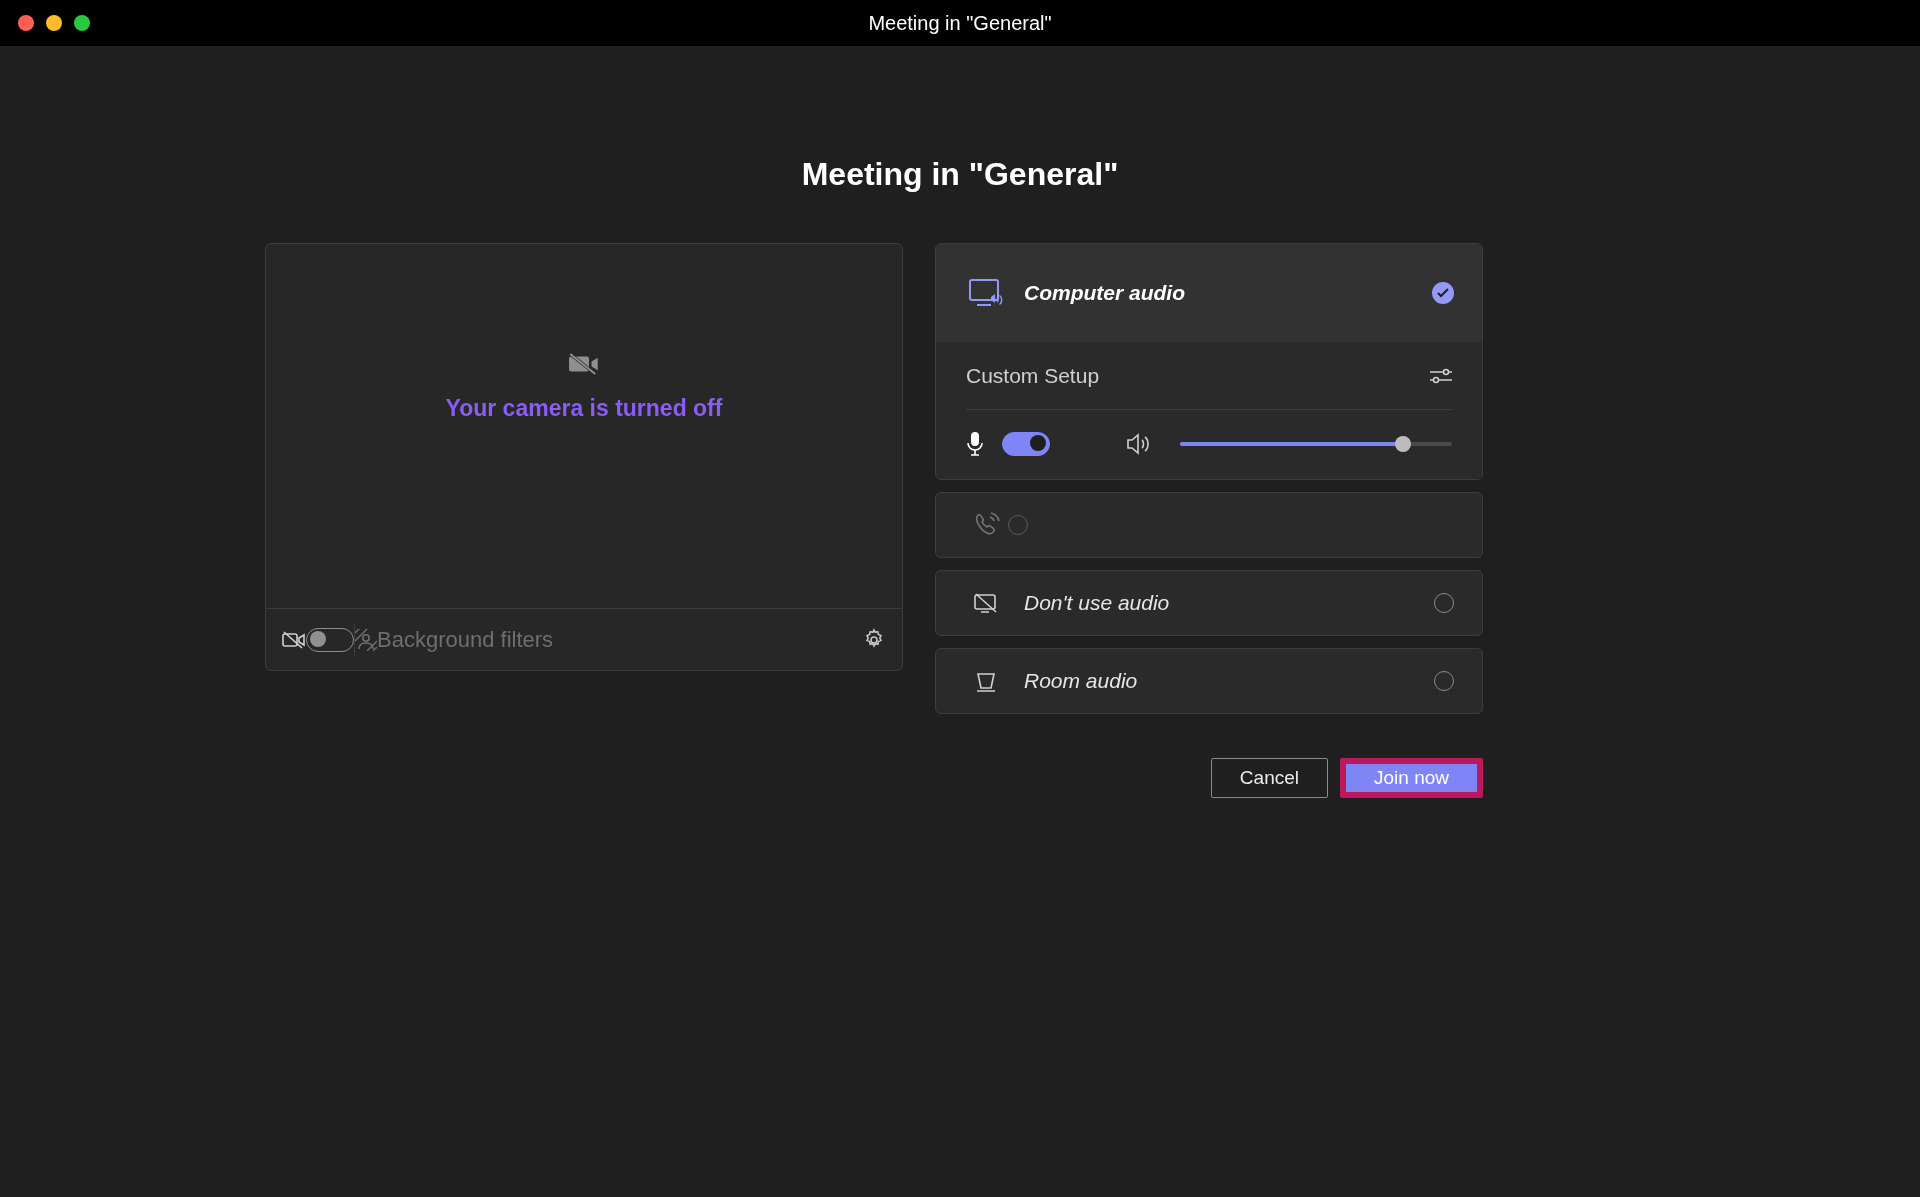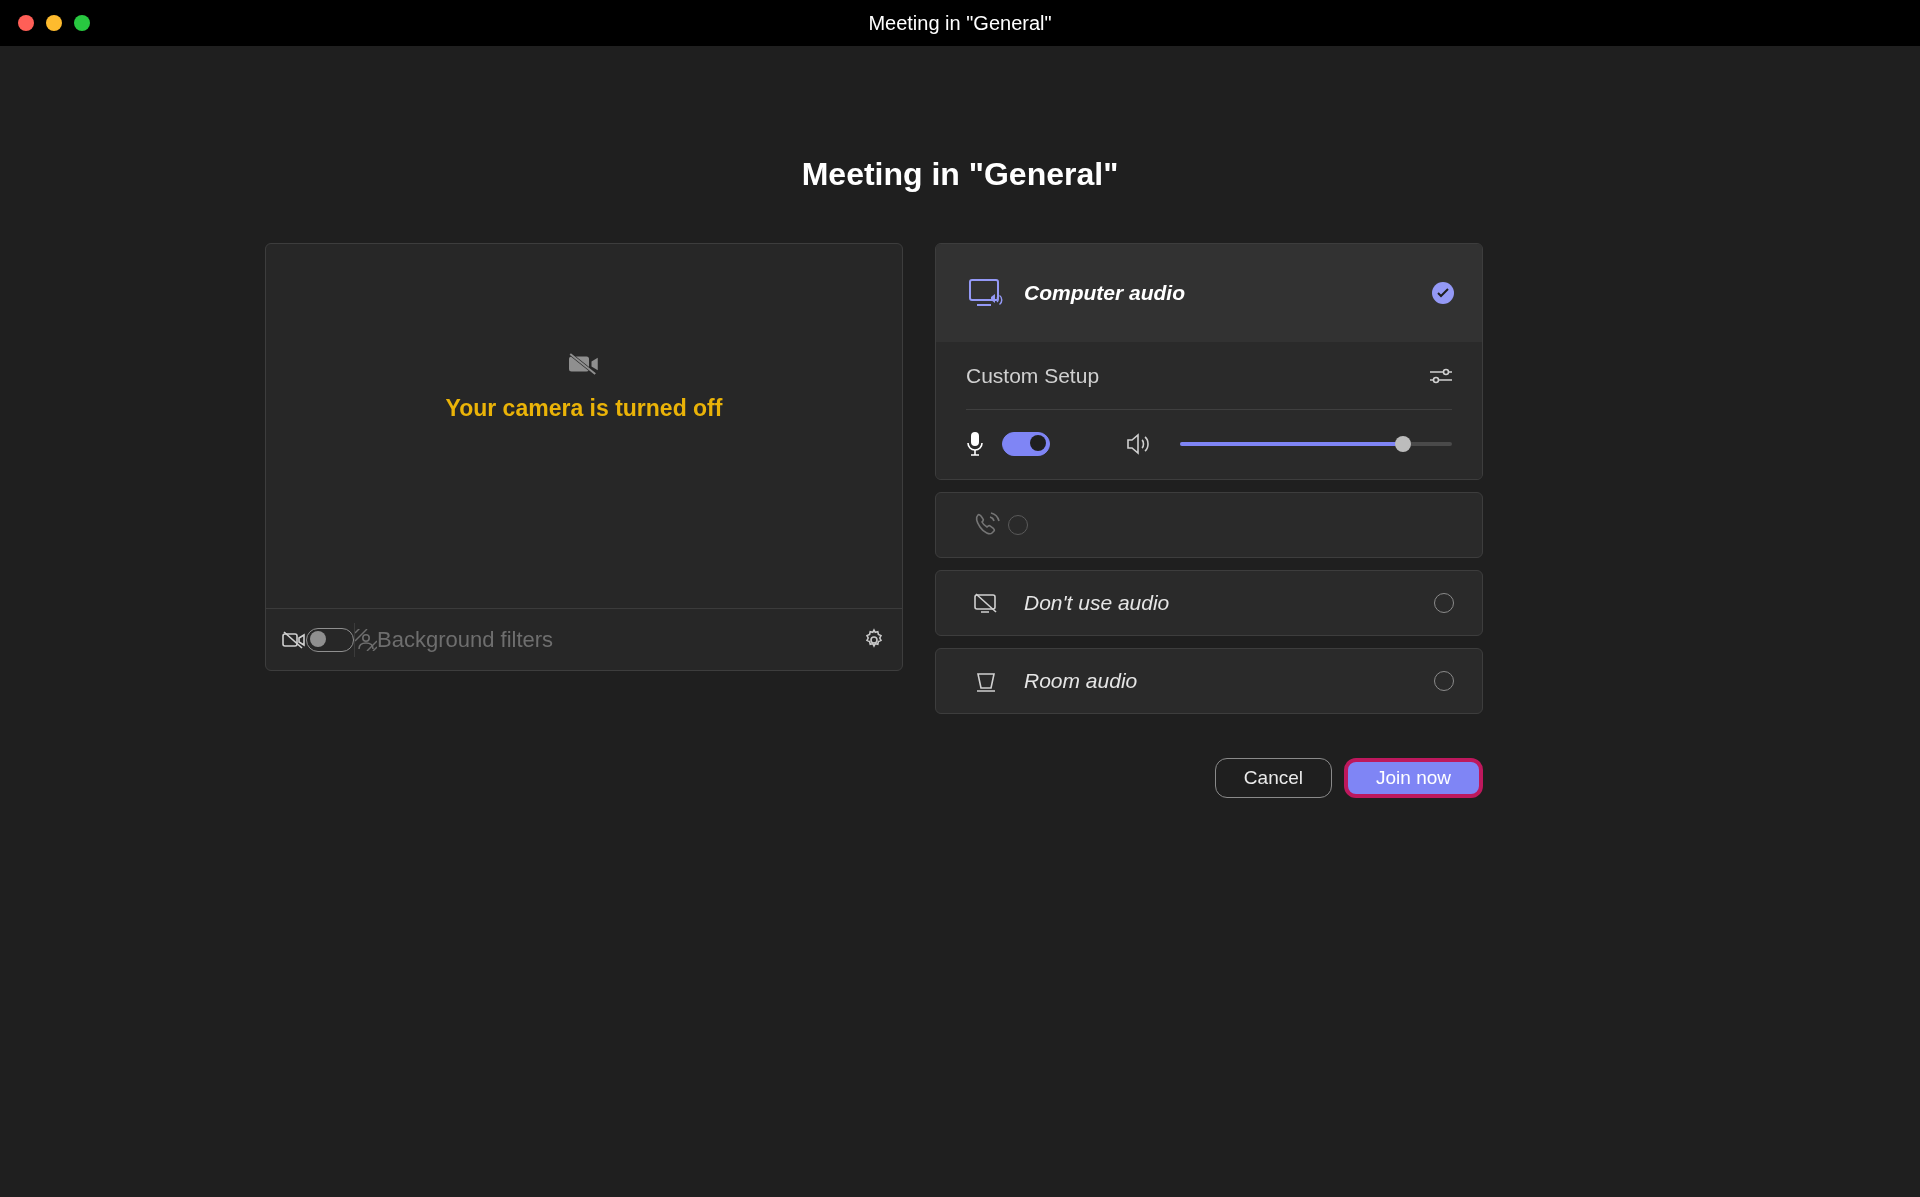--- a/index.html
+++ b/index.html
@@ -81,21 +81,21 @@
     display: flex;
     flex-direction: column;
     align-items: center;
     justify-content: center;
     gap: 18px;
     padding-bottom: 80px;
   }
   .video-preview .camoff-text {
     font-size: 23px;
     font-weight: 600;
-    color: #eab308;
+    color: #8b5cf6;
   }
   .video-controls {
     height: 62px;
     border-top: 1px solid #3b3b3b;
     display: flex;
     align-items: center;
     padding: 0 16px;
     gap: 0;
   }
   .sep {
@@ -185,29 +185,29 @@
   
   .footer {
     display: flex;
     justify-content: flex-end;
     gap: 12px;
     margin-top: 32px;
   }
   .btn {
     height: 40px;
     padding: 0 28px;
-    border-radius: 12px;
+    border-radius: 2px;
     font-size: 19px;
     display: flex;
     align-items: center;
     justify-content: center;
     cursor: pointer;
   }
   .btn-secondary { border: 1px solid #8a8a8a; color: #eaeaea; background: transparent; }
-  .btn-primary { background: #7f85f5; color: #fff; border: 4px solid #be185d; font-weight:500; }
+  .btn-primary { background: #7f85f5; color: #fff; border: 6px solid #be185d; font-weight:500; }
 </style>
 </head>
 <body>
 
 <div class="titlebar">
   <div class="traffic-lights">
     <div class="dot red"></div>
     <div class="dot yellow"></div>
     <div class="dot green"></div>
   </div>

